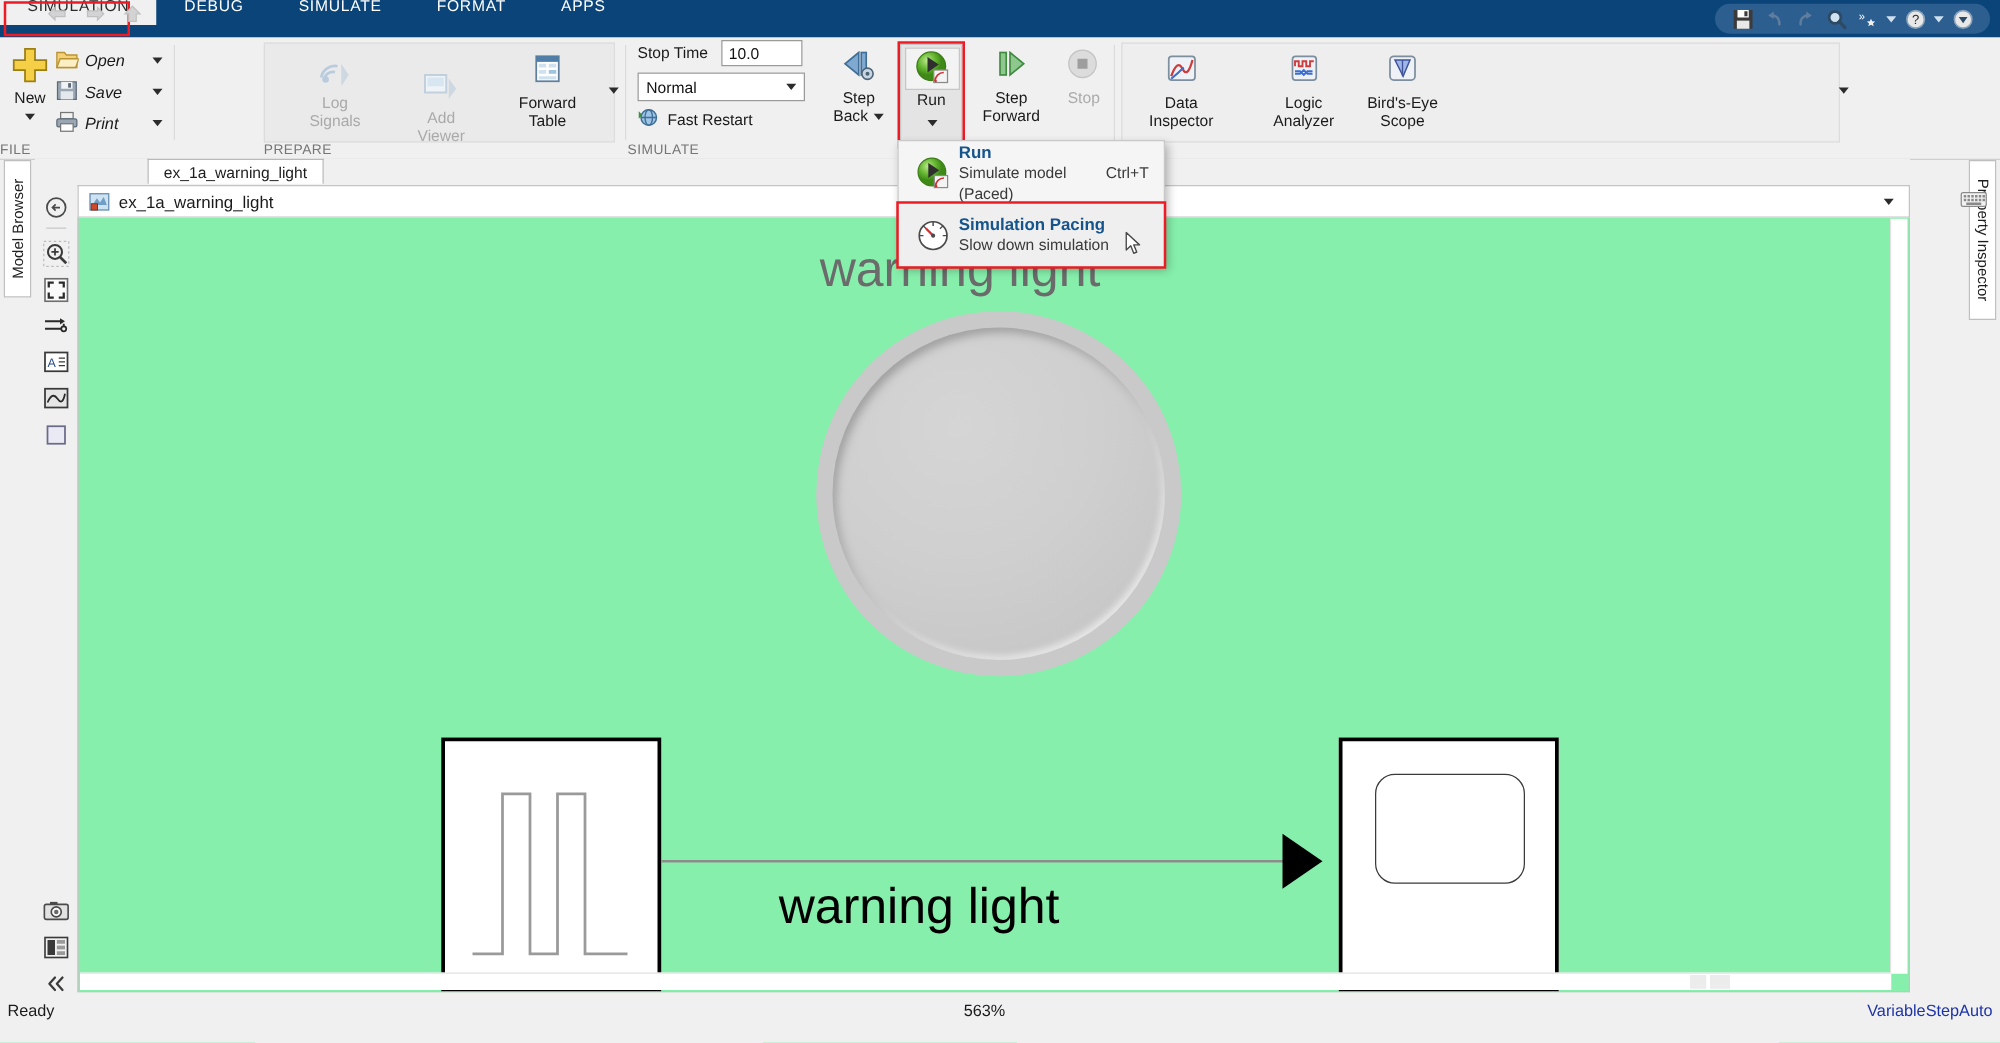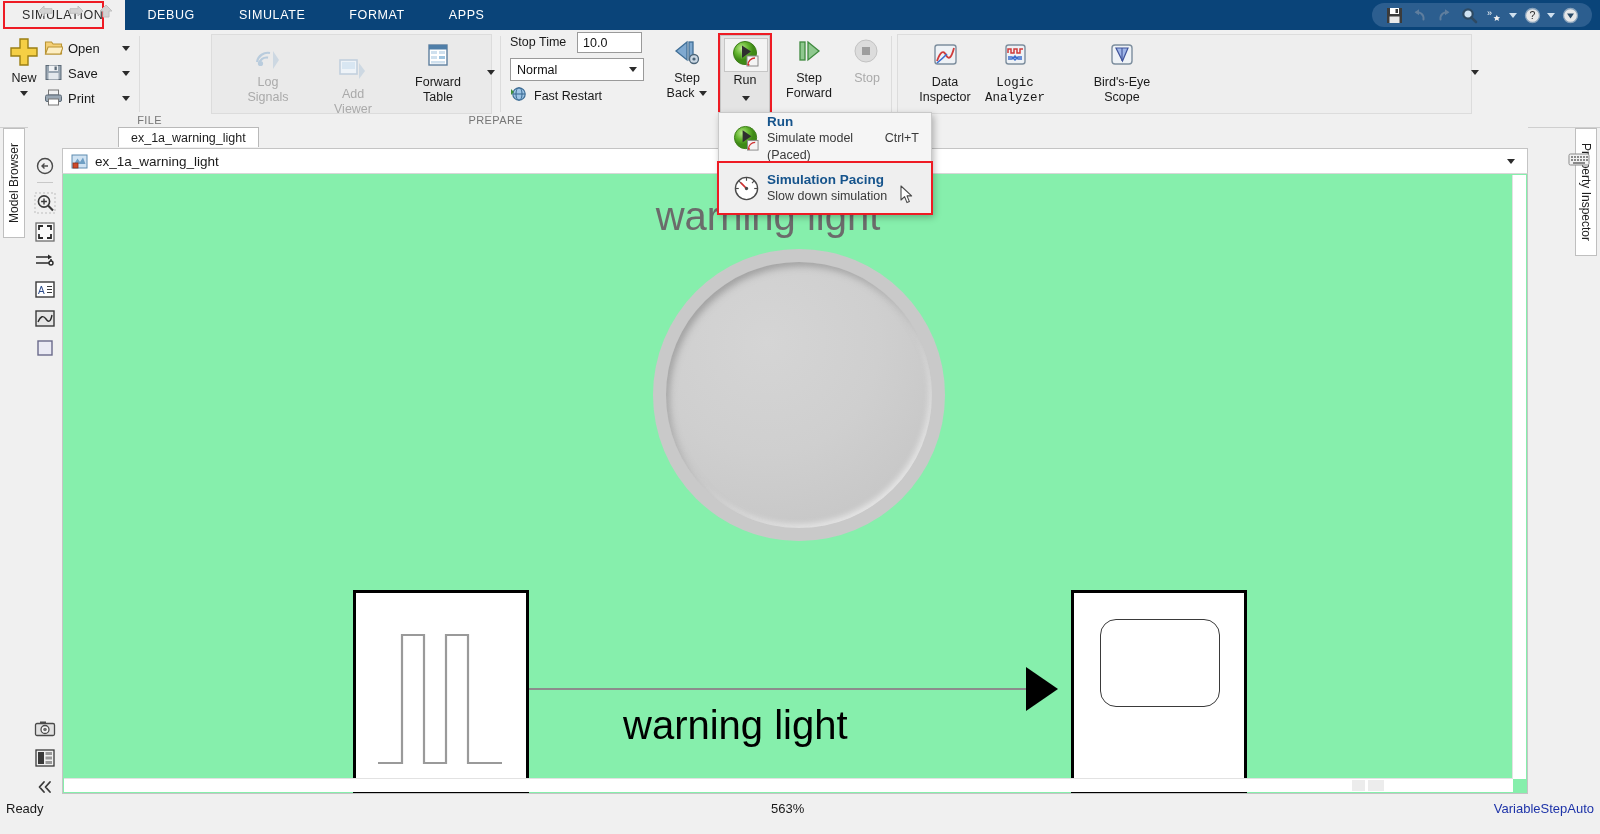--- a/index.html
+++ b/index.html
@@ -7,21 +7,21 @@
     width:1600px;height:834px;overflow:hidden;
     font-family:"Liberation Sans", sans-serif;
     font-size:13px;
     background:#f0f0f0;
     -webkit-font-smoothing:antialiased;
   }
   #app{position:relative;width:1600px;height:834px;}
 
   
   .tabbar{position:absolute;left:0;top:0;width:1600px;height:30px;background:#0a4479;}
-  .tabs{position:absolute;left:0;top:0;height:20px;display:flex;align-items:flex-start;}
+  .tabs{position:absolute;left:0;top:0;height:20px;display:flex;align-items:flex-end;}
   .tab{
     display:flex;align-items:center;justify-content:center;
     color:#ffffff;font-size:12.5px;letter-spacing:.6px;
     padding:0 22px;height:30px;box-sizing:border-box;
   }
   .tab.active{background:#f0f0f0;color:#2b2b2b;}
   .tab-hl{
     position:absolute;left:3px;top:1px;width:101px;height:28px;
     border:2.5px solid #ee1b24;box-sizing:border-box;
   }
@@ -29,27 +29,27 @@
     position:absolute;right:8px;top:3px;height:24px;
     background:#2c5e8f;border-radius:12px;
     display:flex;align-items:center;gap:5px;padding:0 12px;
   }
   .qtools .qi{display:flex;align-items:center;justify-content:center;width:20px;height:20px;}
   .caretw{width:0;height:0;border-left:4px solid transparent;border-right:4px solid transparent;border-top:5px solid #cfe0ef;}
 
   
   .ribbon{position:absolute;left:0;top:30px;width:1600px;height:97px;background:#f0f0f0;border-bottom:1px solid #cfcfcf;}
   .grp{position:absolute;top:0;height:97px;}
-  .grplabel{position:absolute;bottom:1px;width:100%;text-align:right;font-size:11px;color:#767676;letter-spacing:.4px;margin-left:22px;}
+  .grplabel{position:absolute;bottom:1px;width:100%;text-align:left;font-size:11px;color:#767676;letter-spacing:.4px;}
   .grpsep{position:absolute;top:6px;width:1px;height:76px;background:#dcdcdc;}
 
   .bigbtn{display:flex;flex-direction:column;align-items:center;justify-content:flex-start;cursor:default;}
   .bigbtn .lbl{font-size:12.5px;color:#1a1a1a;line-height:15px;text-align:center;}
   .bigbtn.disabled .lbl{color:#aaaaaa;}
-  .smallrow{display:flex;align-items:center;gap:5px;height:25px;}
+  .smallrow{display:flex;align-items:center;gap:5px;height:25px;font-style:italic;}
   .smallrow .lbl{font-size:13px;color:#1a1a1a;}
   .caret{width:0;height:0;border-left:4.5px solid transparent;border-right:4.5px solid transparent;border-top:5px solid #2b2b2b;}
 
   
   .fld-label{font-size:12.5px;color:#1a1a1a;}
   .txtbox{
     border:1px solid #9a9a9a;background:#fff;height:21px;line-height:21px;
     font-size:12.5px;color:#111;padding:0 5px;box-sizing:border-box;
   }
   .selbox{
@@ -423,21 +423,21 @@
           <svg width="32" height="30" viewBox="0 0 32 30">
               <rect x="6" y="3" width="21" height="19" rx="2.5" fill="#eef2f6" stroke="#7d8e9e" stroke-width="1.4"></rect>
               <path d="M8 19 q5 -14 9 -6 t8 -7" stroke="#cf3b3b" stroke-width="1.8" fill="none"></path>
               <path d="M8 21 q6 -5 10 -9" stroke="#3b6ecf" stroke-width="1.6" fill="none"></path>
             </svg>
         </span>
         <span class="lbl">Data</span>
         <span class="lbl">Inspector</span>
       </div>
 
-      <div class="bigbtn" style="position:absolute;left:84px;top:12px;width:76px;font-family:Liberation Mono, monospace;">
+      <div class="bigbtn" style="position:absolute;left:112px;top:12px;width:76px;">
         <span>
           <svg width="32" height="30" viewBox="0 0 32 30">
               <rect x="7" y="3" width="19" height="19" rx="2.5" fill="#eef2f6" stroke="#7d8e9e" stroke-width="1.4"></rect>
               <path d="M9 11 v-4 h3 v4 h3 v-4 h3 v4 h3 v-4 h3" stroke="#cf3b3b" stroke-width="1.5" fill="none"></path>
               <path d="M9 17 l4 0 3-3 3 3 4 0" stroke="#3b6ecf" stroke-width="1.5" fill="none"></path>
               <path d="M9 15 l4 0 3 3 3-3 4 0" stroke="#3b6ecf" stroke-width="1.5" fill="none"></path>
             </svg>
         </span>
         <span class="lbl">Logic</span>
         <span class="lbl">Analyzer</span>

